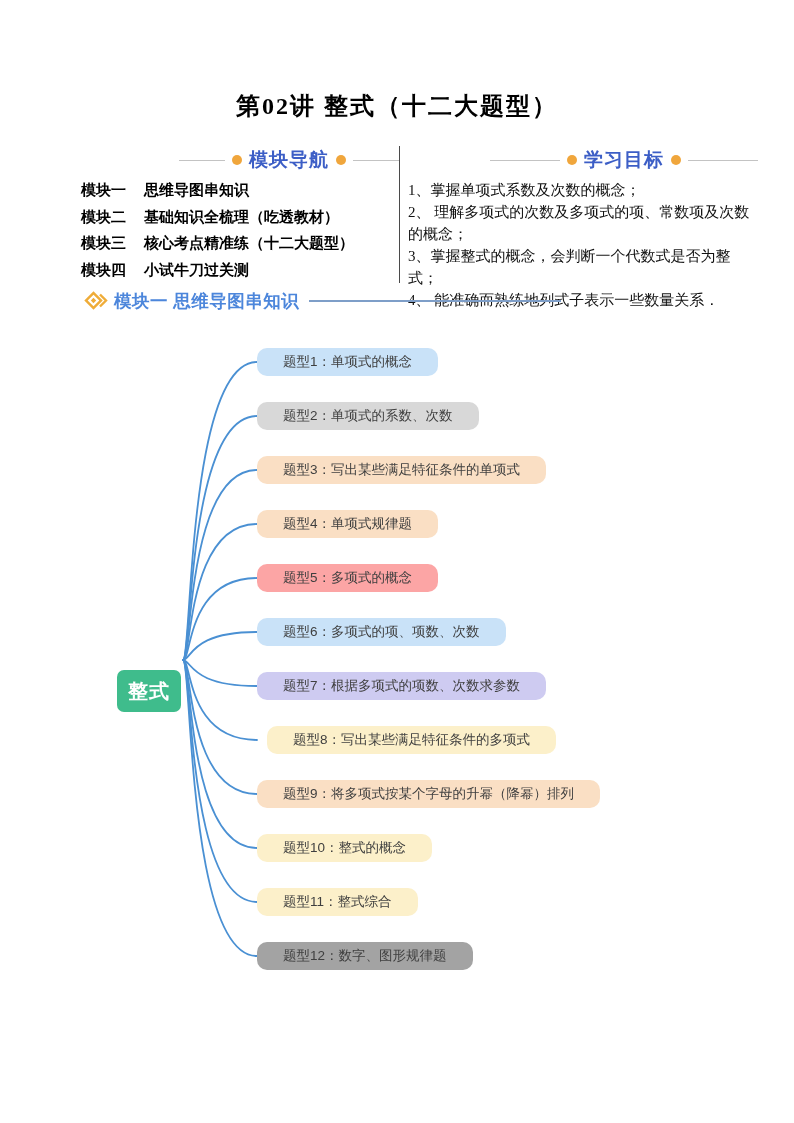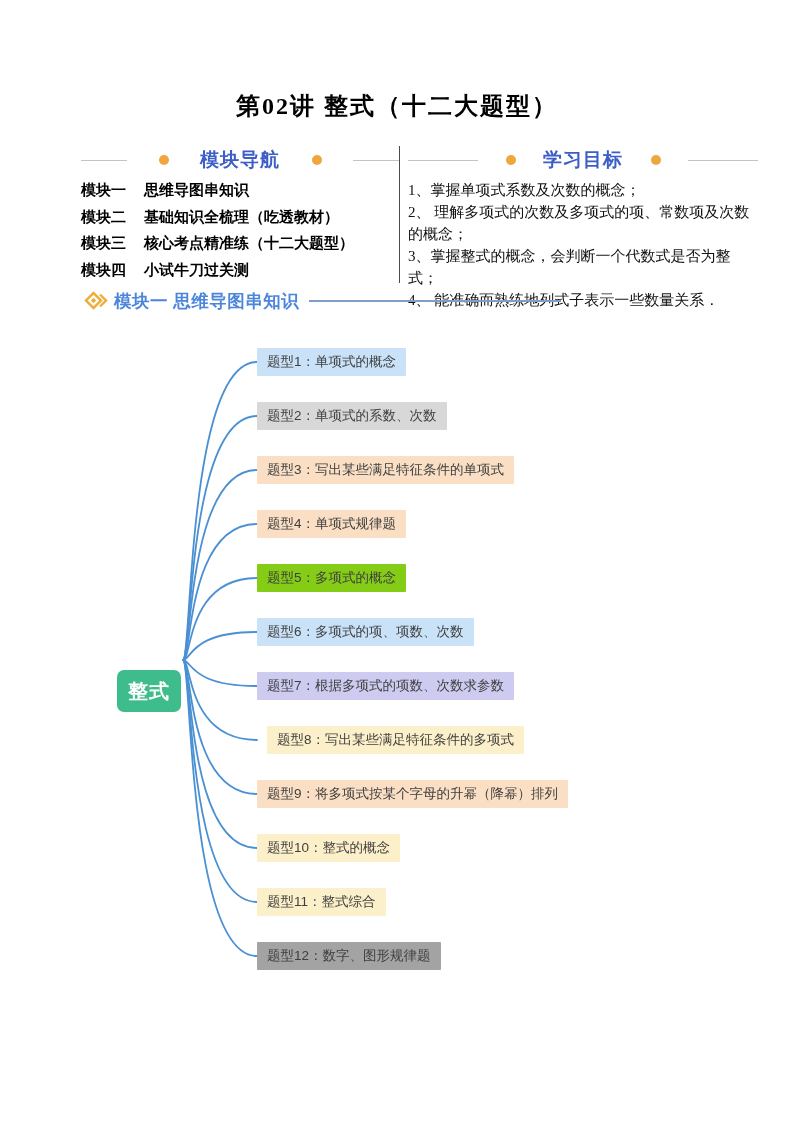--- a/index.html
+++ b/index.html
@@ -16,21 +16,21 @@
   .doc-title{
     position:absolute;top:90px;left:0;right:0;
     text-align:center;
     font-family:"Liberation Serif","DejaVu Serif",serif;
     font-weight:bold;font-size:24px;letter-spacing:2px;color:#000;
   }
   
   .col-left{position:absolute;left:65px;top:148px;width:318px;}
   .col-right{position:absolute;left:392px;top:148px;width:350px;}
   .vdiv{position:absolute;left:383px;top:146px;width:1px;height:137px;background:#4a4a4a;}
-  .sec-hd{display:flex;align-items:center;justify-content:space-between;gap:7px;height:24px;}
+  .sec-hd{display:flex;align-items:center;justify-content:flex-end;gap:7px;height:24px;}
   .sec-hd .hline{height:1px;width:46px;background:#c3c3c3;}
   .sec-hd .hline.long{width:70px;}
   .sec-hd .dot{width:10px;height:10px;border-radius:50%;}
   .sec-hd .hd-txt{
     font-size:19px;font-weight:bold;color:#3c5ec6;letter-spacing:1px;
     font-family:"Liberation Sans","DejaVu Sans",sans-serif;
   }
   .nav-list{margin-top:7px;font-family:Liberation Mono, monospace;}
   .nav-row{display:flex;line-height:26.5px;font-size:15px;font-weight:bold;color:#000;}
   .nav-row .nav-label{width:63px;flex:none;}
@@ -49,21 +49,21 @@
   
   .mm-svg{position:absolute;left:0;top:0;pointer-events:none;}
   .mm-root{
     position:absolute;left:101px;top:639px;width:64px;height:42px;
     border-radius:7px;
     display:flex;align-items:center;justify-content:center;
     color:#ffffff;font-size:20px;font-weight:bold;letter-spacing:1px;
   }
   .mm-node{
     position:absolute;left:241px;
-    padding:4px 10px;border-radius:1px;
+    padding:4px 26px;border-radius:10px;
     font-size:13.5px;line-height:20px;color:#3f3f3f;
     white-space:nowrap;
     text-align:center;
   }
   .mm-node.n0{top:348px;}  .mm-node.n1{top:402px;}  .mm-node.n2{top:456px;}
   .mm-node.n3{top:510px;}  .mm-node.n4{top:564px;}  .mm-node.n5{top:618px;}
   .mm-node.n6{top:672px;}  .mm-node.n7{top:726px;margin-left:10px;}  .mm-node.n8{top:780px;}
   .mm-node.n9{top:834px;}  .mm-node.n10{top:888px;} .mm-node.n11{top:942px;}
 </style>
 </head>
@@ -145,21 +145,21 @@
       <path d="M167,660 C176,661 171,956 241,956" style="stroke: rgb(74, 144, 211);"></path>
     </g>
   </svg>
 
   <div class="mm-root" style="background: rgb(63, 188, 140); margin-top: 31px;">整式</div>
 
   <div class="mm-node n0" style="background: rgb(201, 226, 248);">题型1：单项式的概念</div>
   <div class="mm-node n1" style="background: rgb(216, 216, 216);">题型2：单项式的系数、次数</div>
   <div class="mm-node n2" style="background: rgb(250, 223, 196);">题型3：写出某些满足特征条件的单项式</div>
   <div class="mm-node n3" style="background: rgb(250, 223, 196);">题型4：单项式规律题</div>
-  <div class="mm-node n4" style="background: #84cc16;">题型5：多项式的概念</div>
+  <div class="mm-node n4" style="background: #fca5a5;">题型5：多项式的概念</div>
   <div class="mm-node n5" style="background: rgb(201, 226, 248);">题型6：多项式的项、项数、次数</div>
   <div class="mm-node n6" style="background: rgb(206, 203, 241);">题型7：根据多项式的项数、次数求参数</div>
   <div class="mm-node n7" style="background: rgb(252, 240, 202);">题型8：写出某些满足特征条件的多项式</div>
   <div class="mm-node n8" style="background: rgb(250, 223, 196);">题型9：将多项式按某个字母的升幂（降幂）排列</div>
   <div class="mm-node n9" style="background: rgb(252, 240, 202);">题型10：整式的概念</div>
   <div class="mm-node n10" style="background: rgb(252, 240, 202);">题型11：整式综合</div>
   <div class="mm-node n11" style="background: #a3a3a3;">题型12：数字、图形规律题</div>
 
 </div>
 

